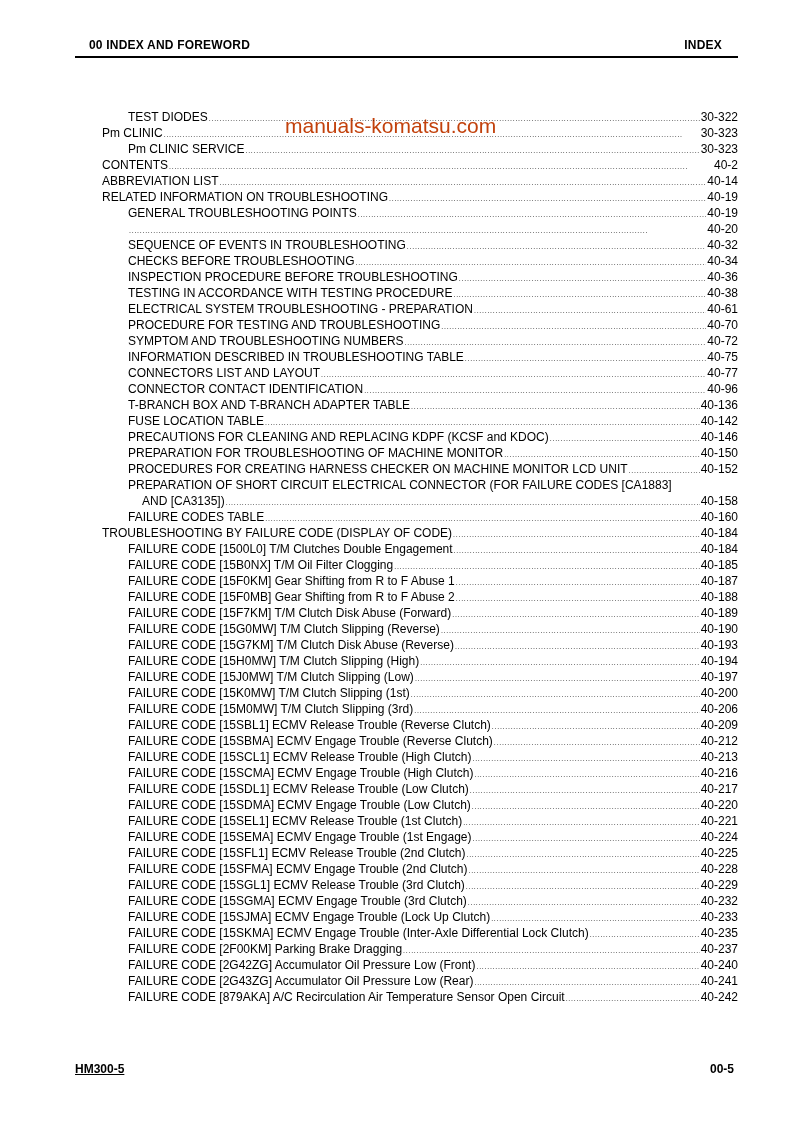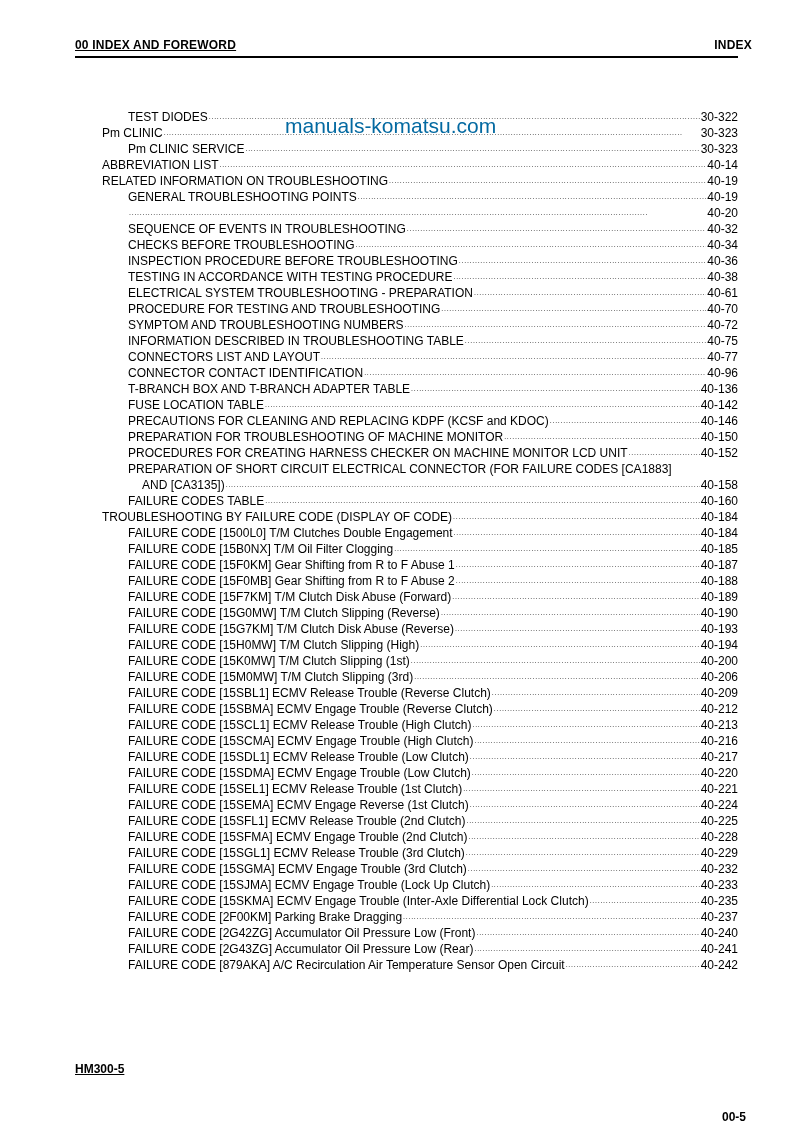--- a/index.html
+++ b/index.html
@@ -1,40 +1,40 @@
 <!DOCTYPE html>
 <html><head>
   <meta charset="utf-8">
   <style>
     html, body { margin: 0; padding: 0; background: #ffffff; }
     body { width: 794px; height: 1123px; position: relative; overflow: hidden;
            font-family: "Liberation Sans", sans-serif; color: #000; }
     .hdr { position: absolute; top: 38px; font-weight: bold; font-size: 12px;
            letter-spacing: 0.2px; }
-    .hdr-left { left: 75px; text-decoration: underline; }
-    .hdr-right { right: 42px; }
+    .hdr-left { left: 89px; }
+    .hdr-right { right: 72px; }
     .hdr-rule { position: absolute; left: 75px; width: 663px; top: 56px; height: 2px; background: #000; }
     .toc { position: absolute; left: 75px; top: 109px; width: 663px; }
     .row { position: relative; height: 16px; line-height: 16px; font-size: 12px;
-           display: flex; align-items: flex-end; white-space: nowrap; }
+           display: flex; align-items: flex-start; white-space: nowrap; }
     .row .title { flex: 0 0 auto; }
     .row .leader { flex: 1 1 auto; overflow: hidden; margin: 0 1px; }
     .row .leader::before { content: ". . . . . . . . . . . . . . . . . . . . . . . . . . . . . . . . . . . . . . . . . . . . . . . . . . . . . . . . . . . . . . . . . . . . . . . . . . . . . . . . . . . . . . . . . . . . . . . . . . . . . . . . . . . . . . . . . . . . . . . . . . . . . . . . . . . . . . . . . . . . . . . . . . . . . . . . . . . . . . . . . . . . . . . . . . . . . . . . . . . . . . . . . . . . . . . . . ";
            font-size: 7px; letter-spacing: -0.6px; white-space: nowrap; }
     .row .page { flex: 0 0 auto; text-align: right; }
     .l0 { padding-left: 0px; }
     .l1 { padding-left: 27px; }
     .l2 { padding-left: 53px; }
     .l3 { padding-left: 67px; }
     .row.nopage .title { white-space: nowrap; }
     .watermark { position: absolute; left: 285px; top: 114px; font-size: 21px;
-                 color: #0369a1; font-family: "Liberation Sans", sans-serif; }
+                 color: #c2410c; font-family: "Liberation Sans", sans-serif; }
     .ftr { position: absolute; top: 1062px; font-weight: bold; font-size: 12px; }
     .ftr-left { left: 75px; text-decoration: underline; }
-    .ftr-right { right: 48px; margin-top: 48px; }
+    .ftr-right { right: 60px; }
   </style>
 </head>
 <body>
 
 <div class="hdr hdr-left">00 INDEX AND FOREWORD</div>
 <div class="hdr hdr-right">INDEX</div>
 <div class="hdr-rule"></div>
 
 <div class="watermark">manuals-komatsu.com</div>
 
@@ -48,20 +48,25 @@
       <span class="title">Pm CLINIC</span>
       <span class="leader"></span>
       <span class="page">30-323</span>
     </div>
     <div class="row l2">
       <span class="title">Pm CLINIC SERVICE</span>
       <span class="leader"></span>
       <span class="page">30-323</span>
     </div>
     <div class="row l1">
+      <span class="title">CONTENTS</span>
+      <span class="leader"></span>
+      <span class="page">40-2</span>
+    </div>
+    <div class="row l1">
       <span class="title">ABBREVIATION LIST</span>
       <span class="leader"></span>
       <span class="page">40-14</span>
     </div>
     <div class="row l1">
       <span class="title">RELATED INFORMATION ON TROUBLESHOOTING</span>
       <span class="leader"></span>
       <span class="page">40-19</span>
     </div>
     <div class="row l2">
@@ -200,20 +205,25 @@
       <span class="title">FAILURE CODE [15G7KM] T/M Clutch Disk Abuse (Reverse)</span>
       <span class="leader"></span>
       <span class="page">40-193</span>
     </div>
     <div class="row l2">
       <span class="title">FAILURE CODE [15H0MW] T/M Clutch Slipping (High)</span>
       <span class="leader"></span>
       <span class="page">40-194</span>
     </div>
     <div class="row l2">
+      <span class="title">FAILURE CODE [15J0MW] T/M Clutch Slipping (Low)</span>
+      <span class="leader"></span>
+      <span class="page">40-197</span>
+    </div>
+    <div class="row l2">
       <span class="title">FAILURE CODE [15K0MW] T/M Clutch Slipping (1st)</span>
       <span class="leader"></span>
       <span class="page">40-200</span>
     </div>
     <div class="row l2">
       <span class="title">FAILURE CODE [15M0MW] T/M Clutch Slipping (3rd)</span>
       <span class="leader"></span>
       <span class="page">40-206</span>
     </div>
     <div class="row l2">
@@ -245,21 +255,21 @@
       <span class="title">FAILURE CODE [15SDMA] ECMV Engage Trouble (Low Clutch)</span>
       <span class="leader"></span>
       <span class="page">40-220</span>
     </div>
     <div class="row l2">
       <span class="title">FAILURE CODE [15SEL1] ECMV Release Trouble (1st Clutch)</span>
       <span class="leader"></span>
       <span class="page">40-221</span>
     </div>
     <div class="row l2">
-      <span class="title">FAILURE CODE [15SEMA] ECMV Engage Reverse (1st Clutch)</span>
+      <span class="title">FAILURE CODE [15SEMA] ECMV Engage Trouble (1st Engage)</span>
       <span class="leader"></span>
       <span class="page">40-224</span>
     </div>
     <div class="row l2">
       <span class="title">FAILURE CODE [15SFL1] ECMV Release Trouble (2nd Clutch)</span>
       <span class="leader"></span>
       <span class="page">40-225</span>
     </div>
     <div class="row l2">
       <span class="title">FAILURE CODE [15SFMA] ECMV Engage Trouble (2nd Clutch)</span>

